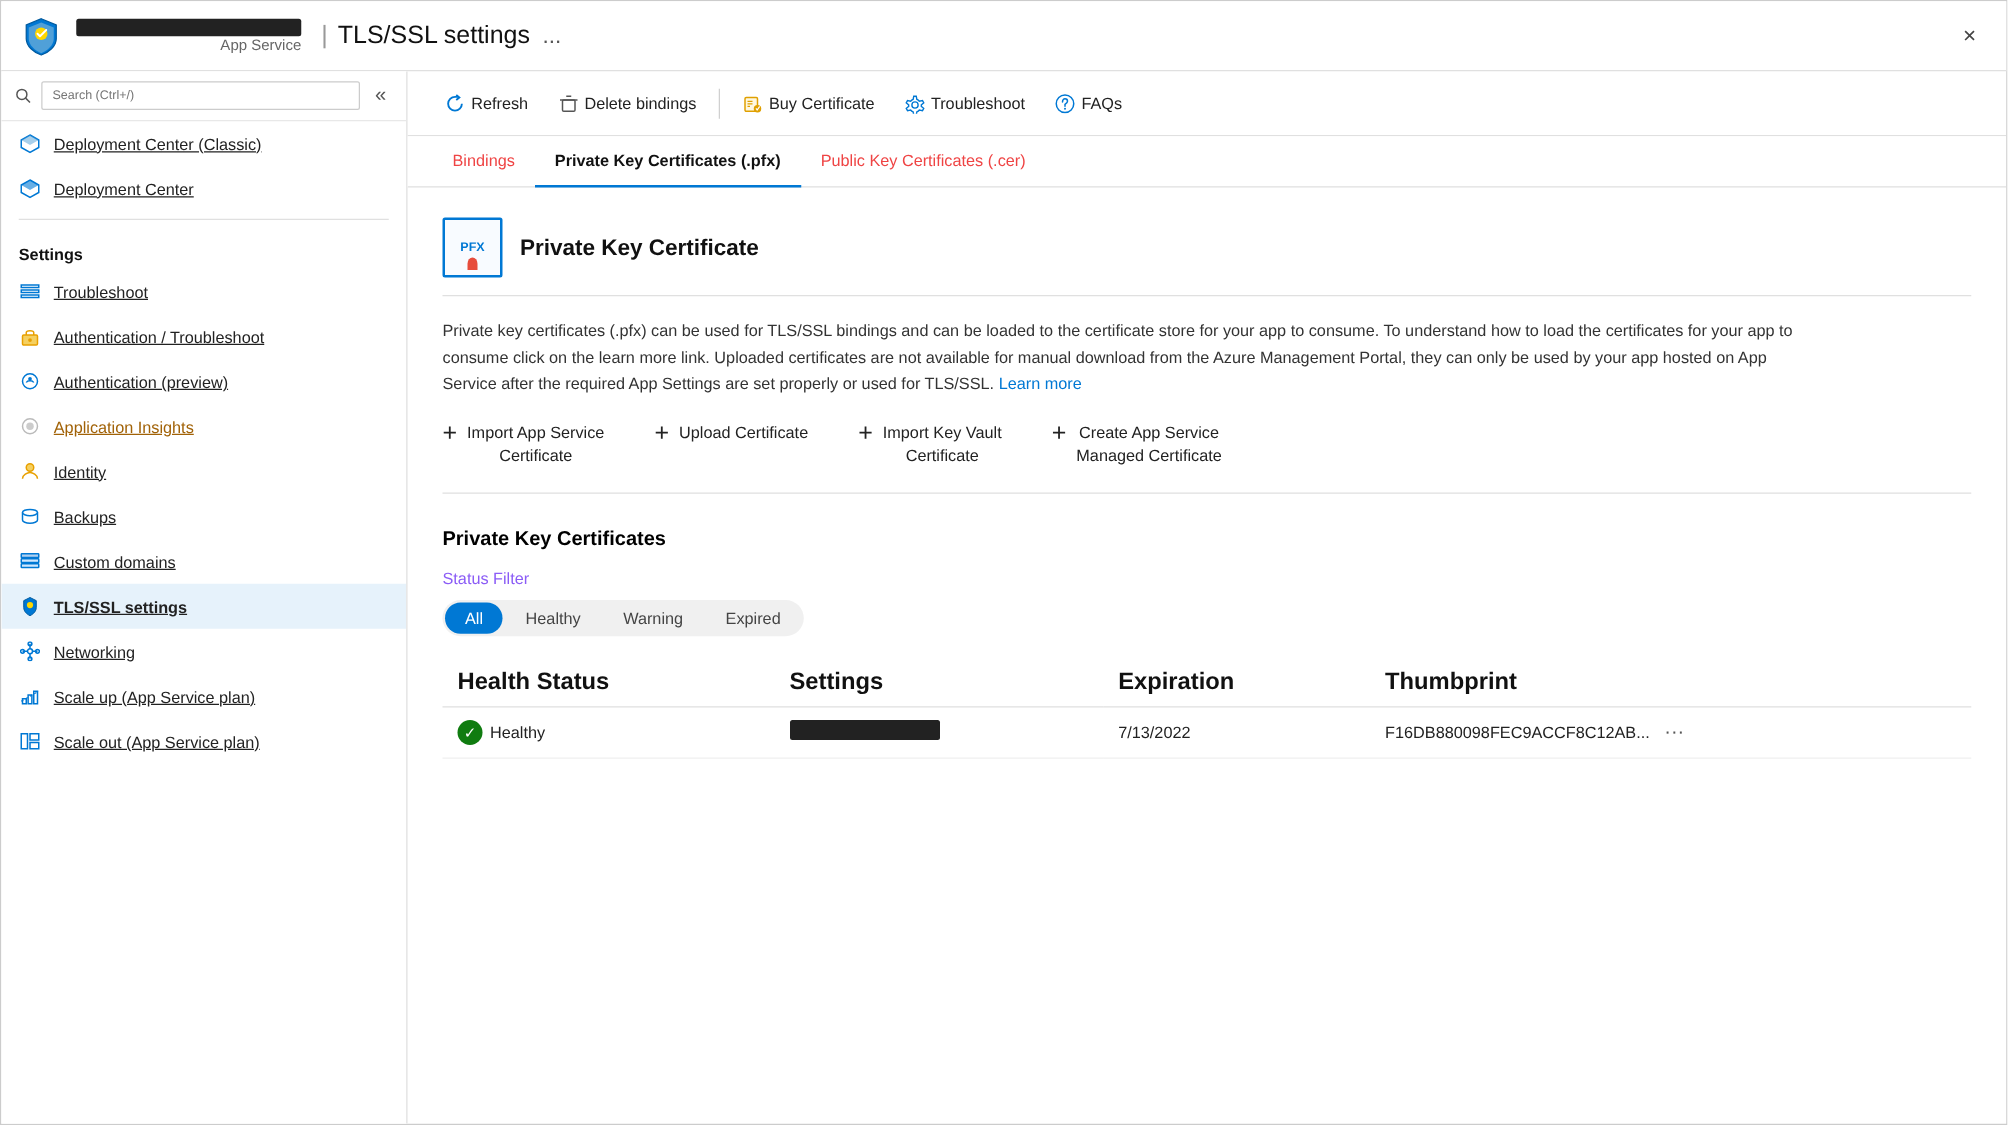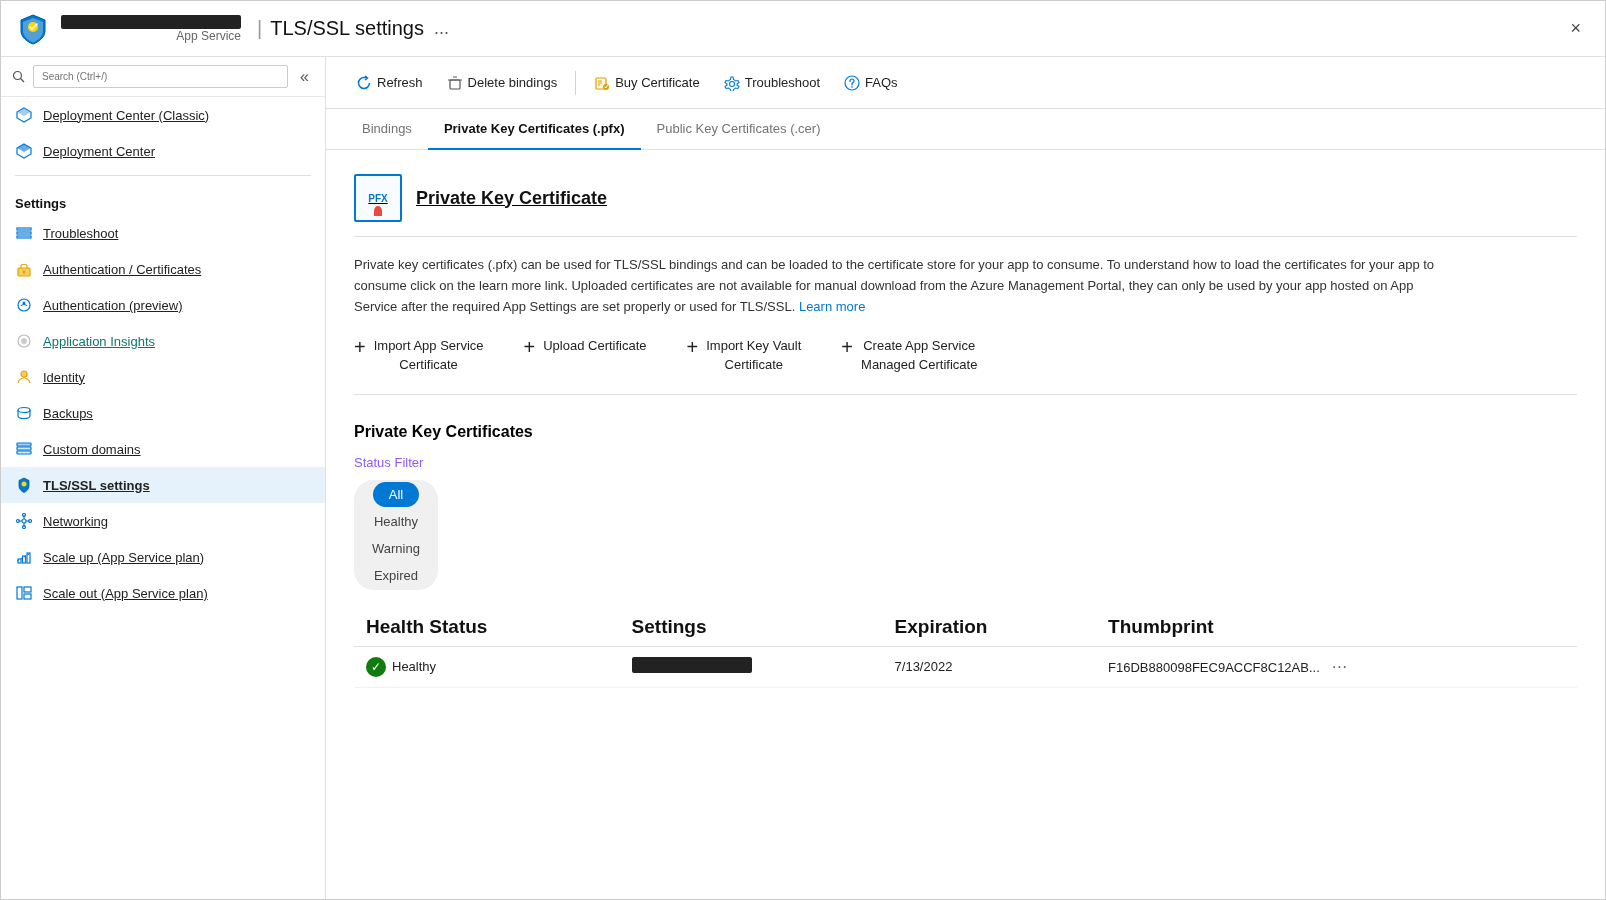--- a/index.html
+++ b/index.html
@@ -23,61 +23,61 @@
 
     
     .sidebar { width: 325px; min-width: 325px; border-right: 1px solid #e0e0e0; display: flex; flex-direction: column; overflow: hidden; background: #fff; }
     .sidebar-search { padding: 8px 10px; border-bottom: 1px solid #e8e8e8; display: flex; align-items: center; gap: 6px; }
     .sidebar-search input { flex: 1; border: 1px solid #ccc; border-radius: 2px; padding: 5px 8px; font-size: 10px; color: #555; }
     .sidebar-collapse-btn { background: none; border: none; cursor: pointer; font-size: 16px; color: #555; padding: 2px 6px; }
 
     .sidebar-scroll { overflow-y: auto; flex: 1; }
     .sidebar-item { display: flex; align-items: center; gap: 10px; padding: 9px 14px; cursor: pointer; color: #222; font-size: 13px; text-decoration: underline; }
     .sidebar-item.active { background: #e6f2fb; font-weight: 600; }
-    .sidebar-item.disabled { color: #0f766e; cursor: default; }
+    .sidebar-item.disabled { color: #a16207; cursor: default; }
     .sidebar-icon { width: 18px; height: 18px; flex-shrink: 0; display: flex; align-items: center; justify-content: center; }
     .sidebar-section-label { padding: 14px 14px 4px; font-weight: 700; font-size: 13px; color: #111; }
     .sidebar-divider { border: none; border-top: 1px solid #e0e0e0; margin: 6px 14px; }
 
     
     .content { flex: 1; display: flex; flex-direction: column; overflow: hidden; }
 
     
     .toolbar { display: flex; align-items: center; padding: 8px 20px; border-bottom: 1px solid #e0e0e0; gap: 4px; height: 52px; }
     .toolbar-btn { display: flex; align-items: center; gap: 5px; padding: 6px 10px; background: none; border: none; cursor: pointer; font-size: 13px; color: #222; border-radius: 2px; }
     .toolbar-divider { width: 1px; height: 24px; background: #d0d0d0; margin: 0 4px; }
 
     
     .tabs { display: flex; padding: 0 20px; border-bottom: 1px solid #e0e0e0; background: #fff; }
-    .tab { padding: 12px 16px; cursor: pointer; font-size: 13px; color: #737373; border-bottom: 2px solid transparent; margin-bottom: -1px; }
+    .tab { padding: 12px 16px; cursor: pointer; font-size: 13px; color: #ef4444; border-bottom: 2px solid transparent; margin-bottom: -1px; }
     .tab.active { color: #111; border-bottom: 2px solid #0078d4; font-weight: 600; }
 
     
     .page-content { flex: 1; overflow-y: auto; padding: 24px 28px; }
 
     
-    .cert-header { display: flex; align-items: center; gap: 14px; margin-bottom: 18px; border-bottom: 1px solid #e0e0e0; padding-bottom: 14px; text-decoration: underline; }
+    .cert-header { display: flex; align-items: center; gap: 14px; margin-bottom: 18px; border-bottom: 1px solid #e0e0e0; padding-bottom: 14px; }
     .cert-icon { width: 48px; height: 48px; border: 2px solid #0078d4; border-radius: 2px; display: flex; align-items: center; justify-content: center; font-size: 10px; font-weight: 700; color: #0078d4; position: relative; background: #f8fbff; }
     .cert-icon .ribbon { position: absolute; bottom: 4px; left: 50%; transform: translateX(-50%); width: 8px; height: 10px; background: #e74c3c; border-radius: 50% 50% 0 0; }
     .cert-title { font-size: 18px; font-weight: 600; color: #111; }
 
     .cert-description { font-size: 13px; color: #333; line-height: 1.6; margin-bottom: 20px; max-width: 1100px; }
     .cert-description a { color: #0078d4; text-decoration: none; }
 
     
     .action-btns { display: flex; gap: 40px; margin-bottom: 28px; padding-bottom: 20px; border-bottom: 1px solid #e0e0e0; }
     .action-btn { display: flex; align-items: flex-start; gap: 8px; cursor: pointer; color: #222; font-size: 13px; background: none; border: none; padding: 0; }
     .action-btn-plus { font-size: 20px; font-weight: 300; color: #222; line-height: 1; }
     .action-btn-text { line-height: 1.4; }
 
     
     .certs-section-title { font-size: 16px; font-weight: 600; margin-bottom: 14px; }
 
     .filter-label { font-size: 13px; color: #8b5cf6; margin-bottom: 10px; }
-    .filter-pills { display: flex; align-items: center; gap: 2px; margin-bottom: 18px; background: #f0f0f0; border-radius: 20px; padding: 2px; width: fit-content; flex-direction: column; }
+    .filter-pills { display: flex; align-items: center; gap: 2px; margin-bottom: 18px; background: #f0f0f0; border-radius: 20px; padding: 2px; width: fit-content; }
     .filter-pill { padding: 5px 16px; border-radius: 18px; font-size: 13px; cursor: pointer; color: #444; background: transparent; border: none; }
     .filter-pill.active { background: #0078d4; color: #fff; }
 
     
     .cert-table { width: 100%; border-collapse: collapse; }
     .cert-table th { text-align: left; font-size: 19px; font-weight: 700; padding: 8px 12px; color: #111; border-bottom: 1px solid #e0e0e0; }
     .cert-table td { padding: 10px 12px; font-size: 13px; color: #222; border-bottom: 1px solid #f0f0f0; vertical-align: middle; }
 
     .status-healthy { display: flex; align-items: center; gap: 6px; }
     .status-dot { width: 20px; height: 20px; border-radius: 50%; background: #107c10; display: flex; align-items: center; justify-content: center; color: #fff; font-size: 12px; flex-shrink: 0; }
@@ -160,21 +160,21 @@
         </div>
 
         <div class="sidebar-item">
           <span class="sidebar-icon">
             <svg width="16" height="16" viewBox="0 0 16 16" fill="none">
               <rect x="2" y="7" width="12" height="8" rx="1" stroke="#e8a000" stroke-width="1.2" fill="#f5d060"></rect>
               <path d="M5 7 V5 C5 3 11 3 11 5 V7" stroke="#e8a000" stroke-width="1.2"></path>
               <circle cx="8" cy="11" r="1.5" fill="#e8a000"></circle>
             </svg>
           </span>
-          <span>Authentication / Certificates</span>
+          <span>Authentication / Troubleshoot</span>
         </div>
 
         <div class="sidebar-item">
           <span class="sidebar-icon">
             <svg width="16" height="16" viewBox="0 0 16 16" fill="none">
               <circle cx="8" cy="8" r="6" stroke="#0078d4" stroke-width="1.2"></circle>
               <path d="M5 9 C6 7 10 7 11 9" stroke="#0078d4" stroke-width="1.2"></path>
               <circle cx="8" cy="6" r="1.5" fill="#0078d4"></circle>
             </svg>
           </span>

